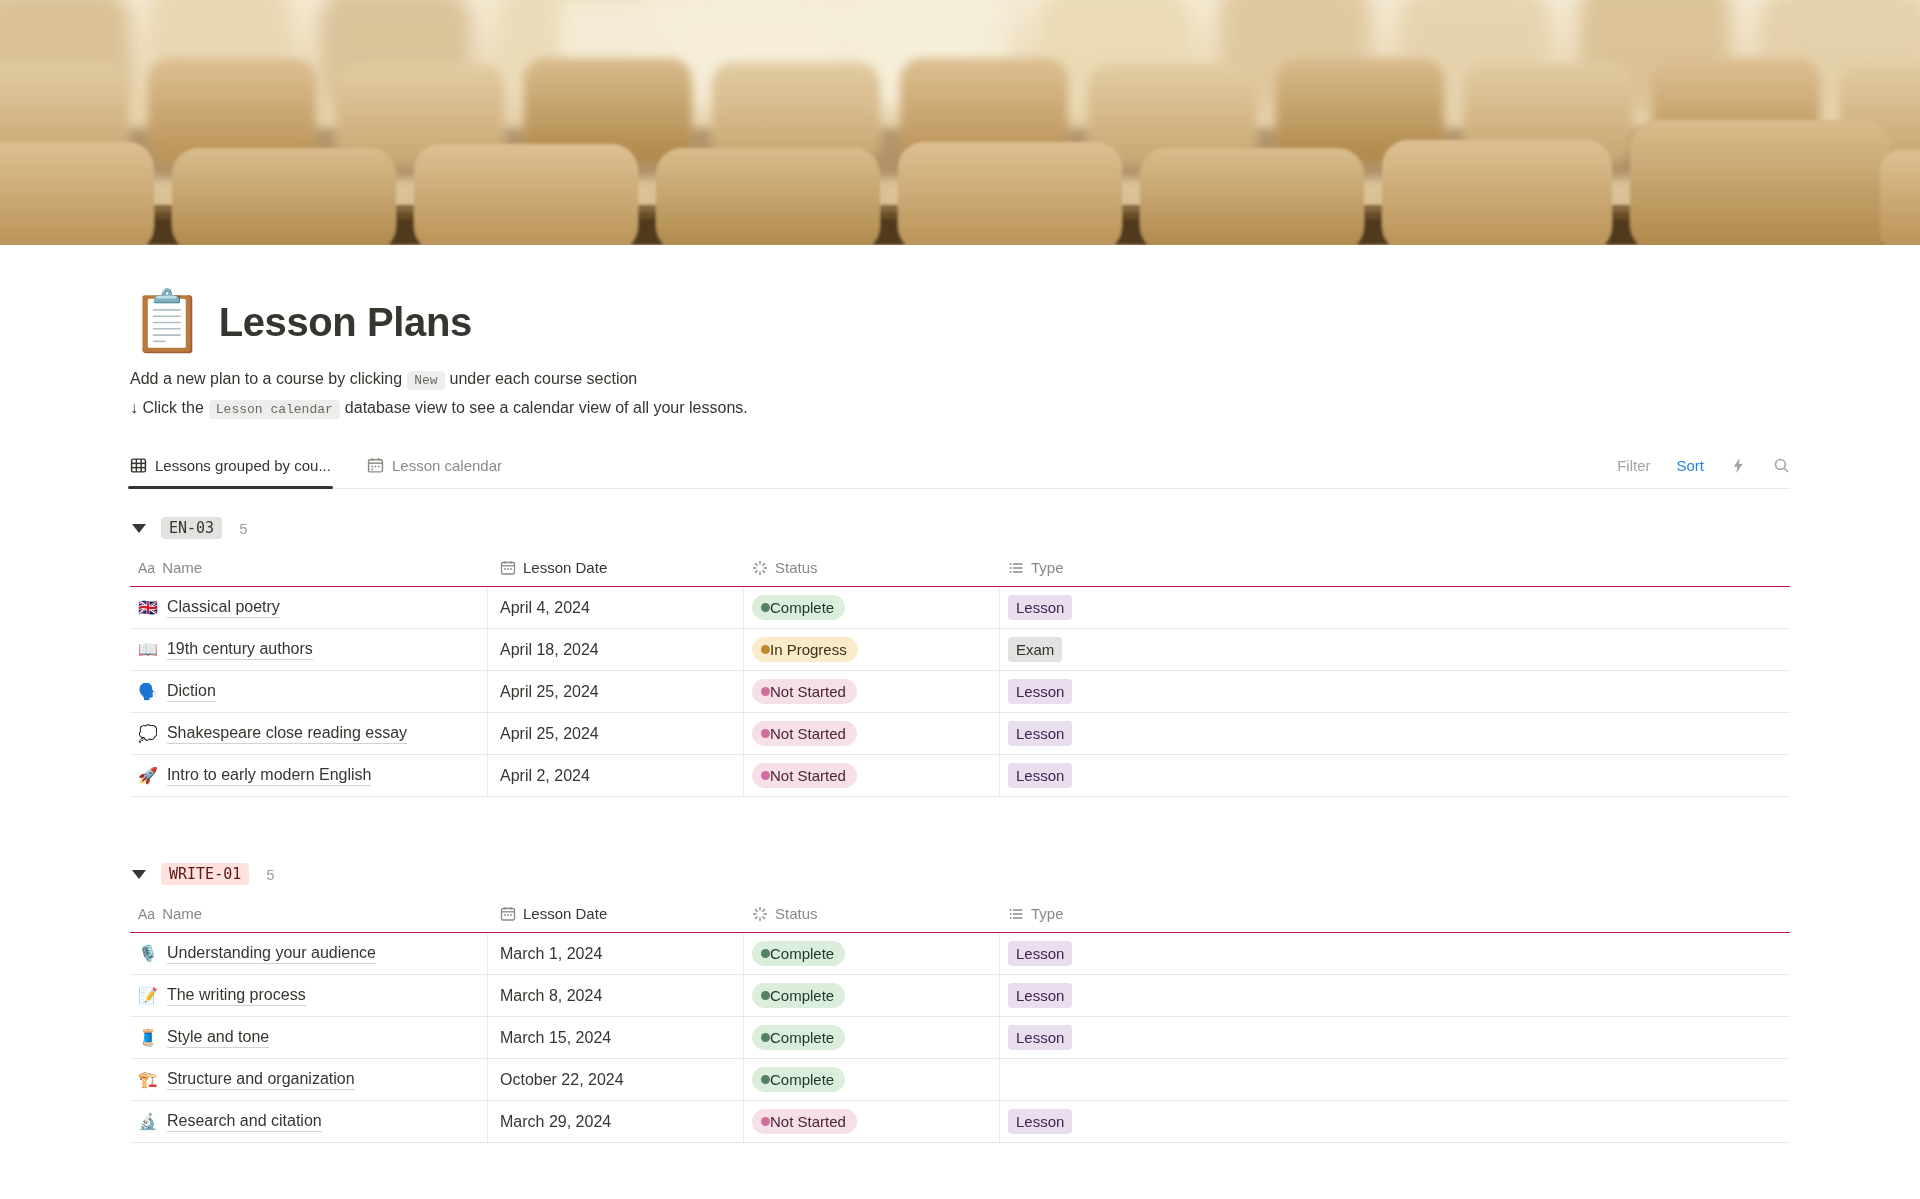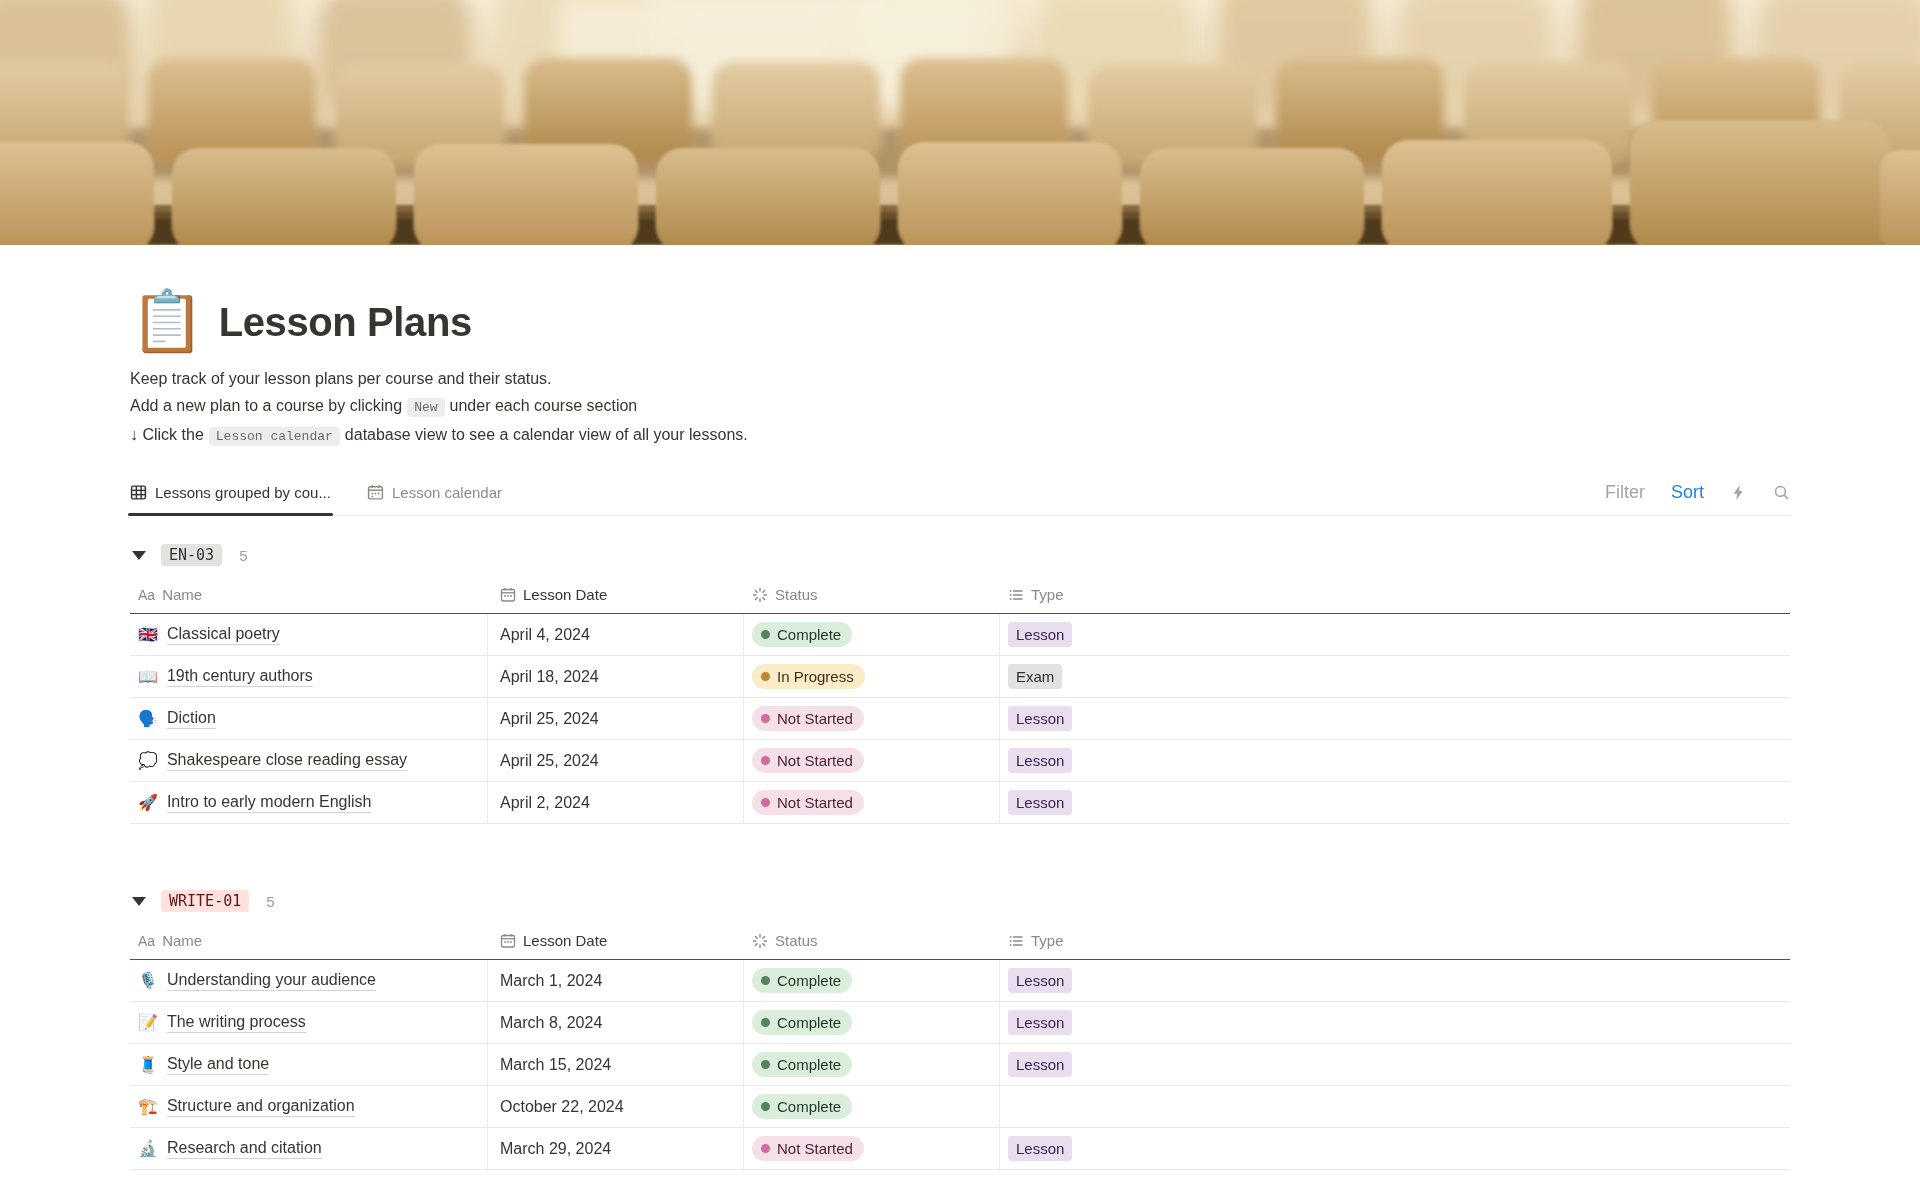--- a/index.html
+++ b/index.html
@@ -42,21 +42,21 @@
     font-size: 15px; height: 100%; position: relative;
     margin-right: 36px; cursor: pointer;
   }
   .tab-active { color: #37352F; font-weight: 500; }
   .tab-active .underline {
     position: absolute; left: -2px; right: -2px; bottom: -1px;
     height: 3px; background: #37352F; border-radius: 2px;
   }
   .tab-inactive { color: #8D8C86; }
   .toolbar-spacer { flex: 1; }
-  .tool { display: flex; align-items: center; margin-left: 26px; font-size: 18px; color: #A5A4A0; cursor: pointer; }
+  .tool { display: flex; align-items: center; margin-left: 26px; font-size: 15px; color: #A5A4A0; cursor: pointer; }
   .tool-sort { font-weight: 400; }
   .ticon { width: 17px; height: 17px; }
 
   .group { margin-top: 24px; }
   .group-2 { margin-top: 62px; text-align: center; }
   .group-head { display: flex; align-items: center; height: 30px; margin-bottom: 6px; }
   .tri {
     width: 0; height: 0; margin-left: 2px;
     border-left: 7px solid transparent;
     border-right: 7px solid transparent;
@@ -92,21 +92,21 @@
 
   .remoji { font-size: 16px; margin-right: 9px; line-height: 1; }
   .rname {
     font-weight: 500; color: #37352F; cursor: pointer;
     border-bottom: 1px solid rgba(55,53,47,0.22);
     padding-bottom: 1px; white-space: nowrap;
   }
   .c-date { color: #37352F; }
 
   .pill {
-    display: inline-flex; align-items: center; gap: 7px;
+    display: inline-flex; align-items: center; 
     height: 25px; padding: 0 11px 0 9px; border-radius: 13px;
     font-size: 15px; white-space: nowrap;
   }
   .dot { width: 9px; height: 9px; border-radius: 50%; flex: 0 0 auto; }
   .chip {
     display: inline-block; height: 25px; line-height: 25px;
     padding: 0 8px; border-radius: 4px; font-size: 15px; white-space: nowrap;
   }
 </style>
 </head>
@@ -192,23 +192,20 @@
 
 <div class="content">
 
   <div class="page-head">
     <span class="page-icon">📋</span>
     <h1 class="page-title">Lesson Plans</h1>
   </div>
 
   <div class="desc">
     <div class="desc-line">
-      <span>Keep track of your lesson plans per course and their status.</span>
-    </div>
-    <div class="desc-line">
       <span>Add a new plan to a course by clicking</span><span class="kbd">New</span><span>under each course section</span>
     </div>
     <div class="desc-line">
       <span>↓ Click the</span><span class="kbd">Lesson calendar</span><span>database view to see a calendar view of all your lessons.</span>
     </div>
   </div>
 
   <div class="toolbar">
     <div class="tab tab-active">
       <svg class="ticon" viewBox="0 0 16 16" fill="none" stroke="#37352F" stroke-width="1.4">

